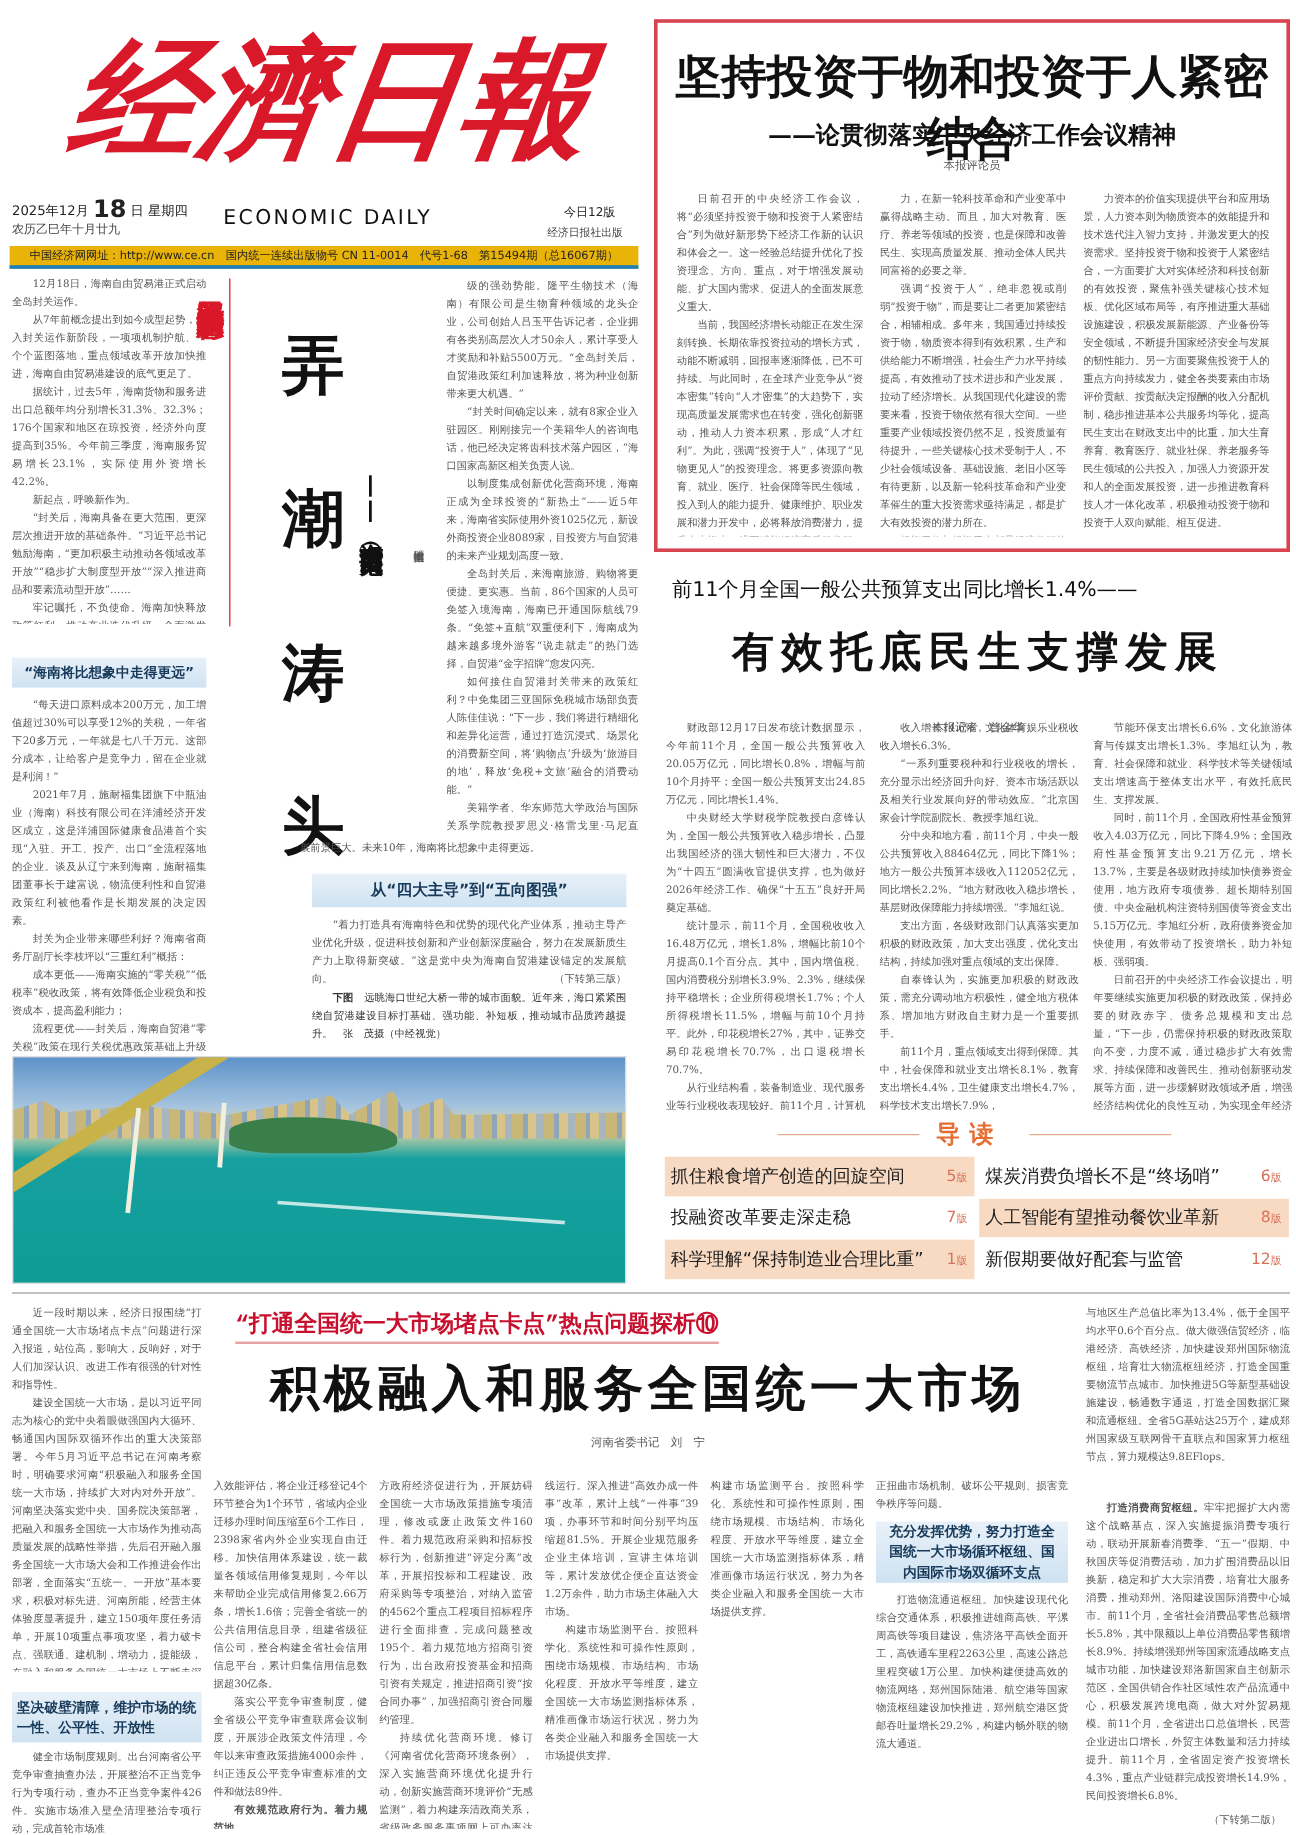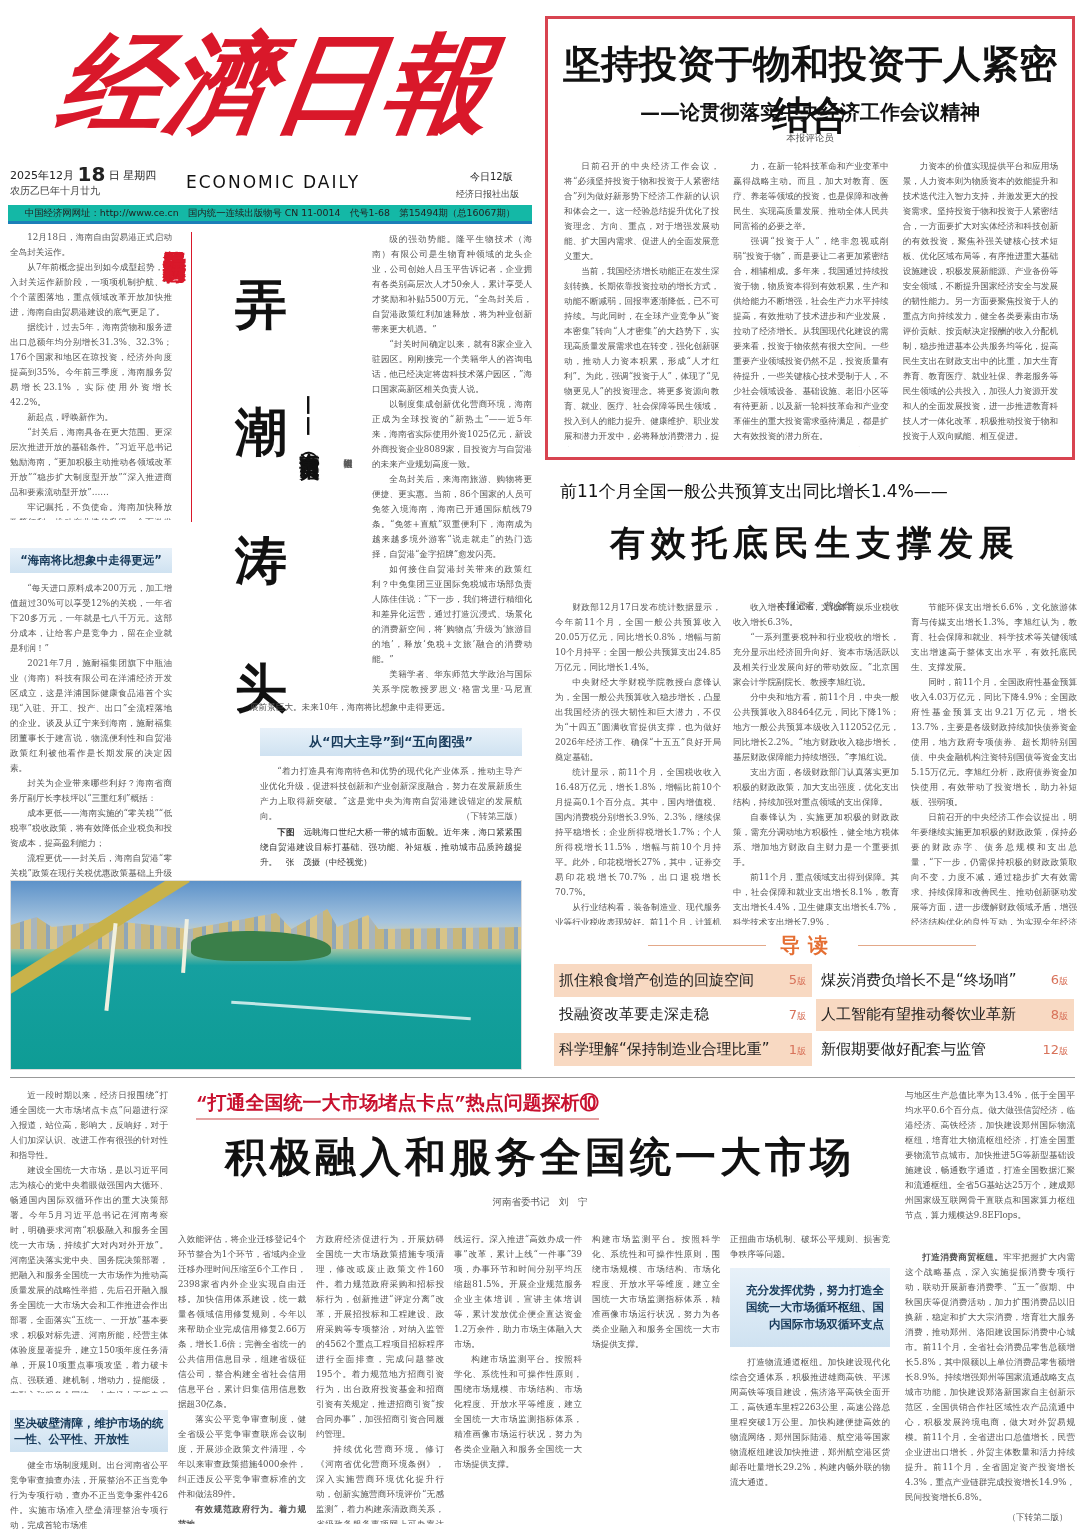--- a/index.html
+++ b/index.html
@@ -11,21 +11,21 @@
 
 
 .mast-logo{left:60px;top:8px;width:420px;height:150px;display:flex;align-items:center;justify-content:space-between}
 .mast-logo span{font-family:"DejaVu Serif",serif;font-size:108px;color:#d9182a;font-weight:bold;font-style:italic;transform:skewX(-8deg);line-height:1}
 .mast-date{left:10px;top:162px;font-size:11px;color:#222;font-family:"DejaVu Sans",sans-serif}
 .mast-date b{font-size:20px;vertical-align:-2px}
 .mast-lunar{left:10px;top:184px;font-size:10px;color:#444}
 .mast-en{left:186px;top:172px;font-size:17px;letter-spacing:2px;color:#111;font-family:"DejaVu Sans",sans-serif}
 .mast-pages{left:470px;top:170px;font-size:10px;color:#222;font-family:"DejaVu Sans",sans-serif}
 .mast-pub{left:456px;top:188px;font-size:9px;color:#444}
-.infobar{left:8px;top:205px;width:524px;height:19px;background:#14b8a6;border-bottom:3px solid #1c7fb8;font-size:9.4px;color:#222;display:flex;align-items:center;justify-content:center;font-family:"DejaVu Sans",sans-serif;white-space:nowrap}
+.infobar{left:8px;top:205px;width:524px;height:19px;background:#eab308;border-bottom:3px solid #1c7fb8;font-size:9.4px;color:#222;display:flex;align-items:center;justify-content:center;font-family:"DejaVu Sans",sans-serif;white-space:nowrap}
 
 
 .editorial{left:545px;top:16px;width:530px;height:444px;border:3px solid #d84450}
 .ed-title{position:absolute;left:0;right:0;top:20px;text-align:center;font-size:38px;font-weight:bold;color:#111;font-family:"DejaVu Sans",sans-serif;letter-spacing:0px}
 .ed-sub{position:absolute;left:0;right:0;top:80px;text-align:center;font-size:20px;font-weight:bold;color:#111}
 .ed-byline{position:absolute;left:0;right:0;top:113px;text-align:center;font-size:9.5px;color:#555}
 .ed-cols{position:absolute;left:16px;right:14px;top:140px;bottom:10px;display:grid;grid-template-columns:repeat(3,1fr);gap:14px}
 
 
 .kicker-v{left:166px;top:232px;width:26px;height:290px;writing-mode:vertical-rl;font-size:23px;font-weight:bold;color:#d9182a;font-family:"DejaVu Sans",sans-serif;letter-spacing:1px;border-right:1px solid #d9182a}
@@ -242,21 +242,21 @@
 </div>
 <div class="abs body-text mk-col" style="left:454px;width:128px">
   <p style="text-indent:0">线运行。深入推进“高效办成一件事”改革，累计上线“一件事”39项，办事环节和时间分别平均压缩超81.5%。开展企业规范服务企业主体培训，宣讲主体培训等，累计发放优企便企直达资金1.2万余件，助力市场主体融入大市场。</p>
   <p>构建市场监测平台。按照科学化、系统性和可操作性原则，围绕市场规模、市场结构、市场化程度、开放水平等维度，建立全国统一大市场监测指标体系，精准画像市场运行状况，努力为各类企业融入和服务全国统一大市场提供支撑。</p>
 </div>
 <div class="abs body-text mk-col" style="left:592px;width:128px">
   <p style="text-indent:0">构建市场监测平台。按照科学化、系统性和可操作性原则，围绕市场规模、市场结构、市场化程度、开放水平等维度，建立全国统一大市场监测指标体系，精准画像市场运行状况，努力为各类企业融入和服务全国统一大市场提供支撑。</p>
 </div>
 <div class="abs" style="left:730px;top:1232px;width:160px;height:292px">
   <div class="body-text" style="height:30px">正扭曲市场机制、破坏公平规则、损害竞争秩序等问题。</div>
-  <div class="sec-head" style="font-size:11.5px;line-height:17px;padding:14px 6px;margin:6px 0 8px;text-align:right">充分发挥优势，努力打造全国统一大市场循环枢纽、国内国际市场双循环支点</div>
+  <div class="sec-head" style="font-size:11.5px;line-height:17px;padding:0 6px;margin:6px 0 8px;text-align:center">充分发挥优势，努力打造全国统一大市场循环枢纽、国内国际市场双循环支点</div>
   <div class="body-text" style="height:178px">
       <p>打造物流通道枢纽。加快建设现代化综合交通体系，积极推进雄商高铁、平漯周高铁等项目建设，焦济洛平高铁全面开工，高铁通车里程2263公里，高速公路总里程突破1万公里。加快构建便捷高效的物流网络，郑州国际陆港、航空港等国家物流枢纽建设加快推进，郑州航空港区货邮吞吐量增长29.2%，构建内畅外联的物流大通道。</p>
     </div>
 </div>
 <div class="abs body-text" style="left:905px;top:1088px;width:170px;height:160px">
   <p style="text-indent:0">与地区生产总值比率为13.4%，低于全国平均水平0.6个百分点。做大做强信贸经济，临港经济、高铁经济，加快建设郑州国际物流枢纽，培育壮大物流枢纽经济，打造全国重要物流节点城市。加快推进5G等新型基础设施建设，畅通数字通道，打造全国数据汇聚和流通枢纽。全省5G基站达25万个，建成郑州国家级互联网骨干直联点和国家算力枢纽节点，算力规模达9.8EFlops。</p>
 </div>
 <div class="abs body-text" style="left:905px;top:1250px;width:170px;height:258px">
   <p><b>打造消费商贸枢纽。</b><span>牢牢把握扩大内需这个战略基点，深入实施提振消费专项行动，联动开展新春消费季、“五一”假期、中秋国庆等促消费活动，加力扩围消费品以旧换新，稳定和扩大大宗消费，培育壮大服务消费，推动郑州、洛阳建设国际消费中心城市。前11个月，全省社会消费品零售总额增长5.8%，其中限额以上单位消费品零售额增长8.9%。持续增强郑州等国家流通战略支点城市功能，加快建设郑洛新国家自主创新示范区，全国供销合作社区域性农产品流通中心，积极发展跨境电商，做大对外贸易规模。前11个月，全省进出口总值增长，民营企业进出口增长，外贸主体数量和活力持续提升。前11个月，全省固定资产投资增长4.3%，重点产业链群完成投资增长14.9%，民间投资增长6.8%。</span></p>
 </div>

